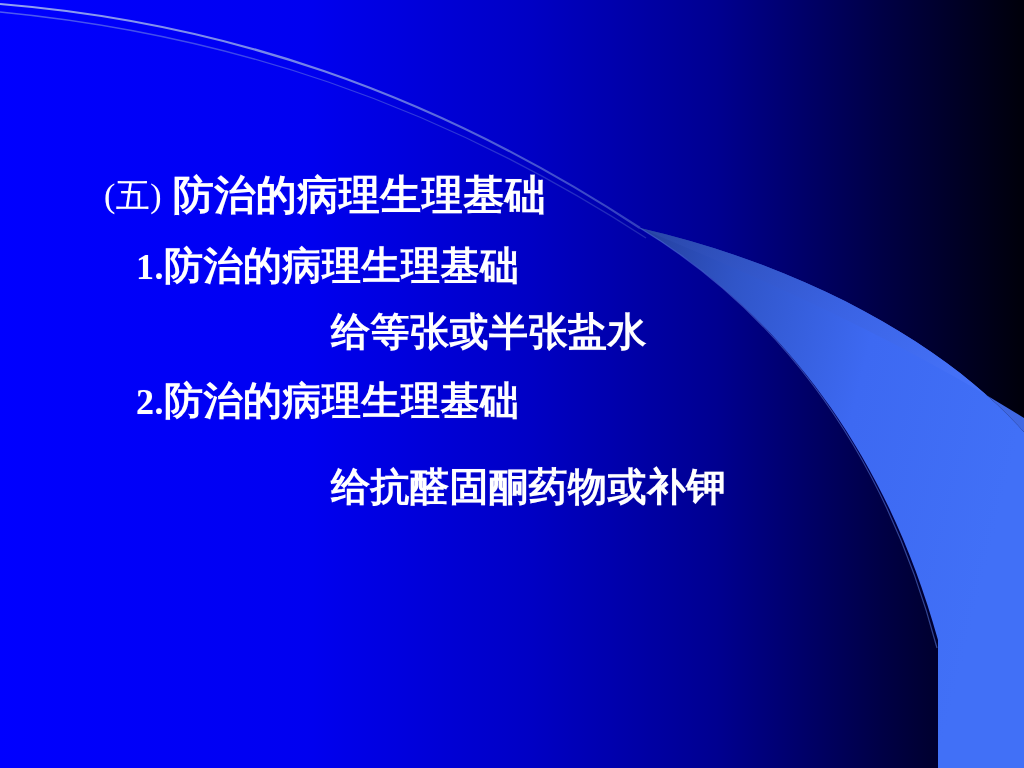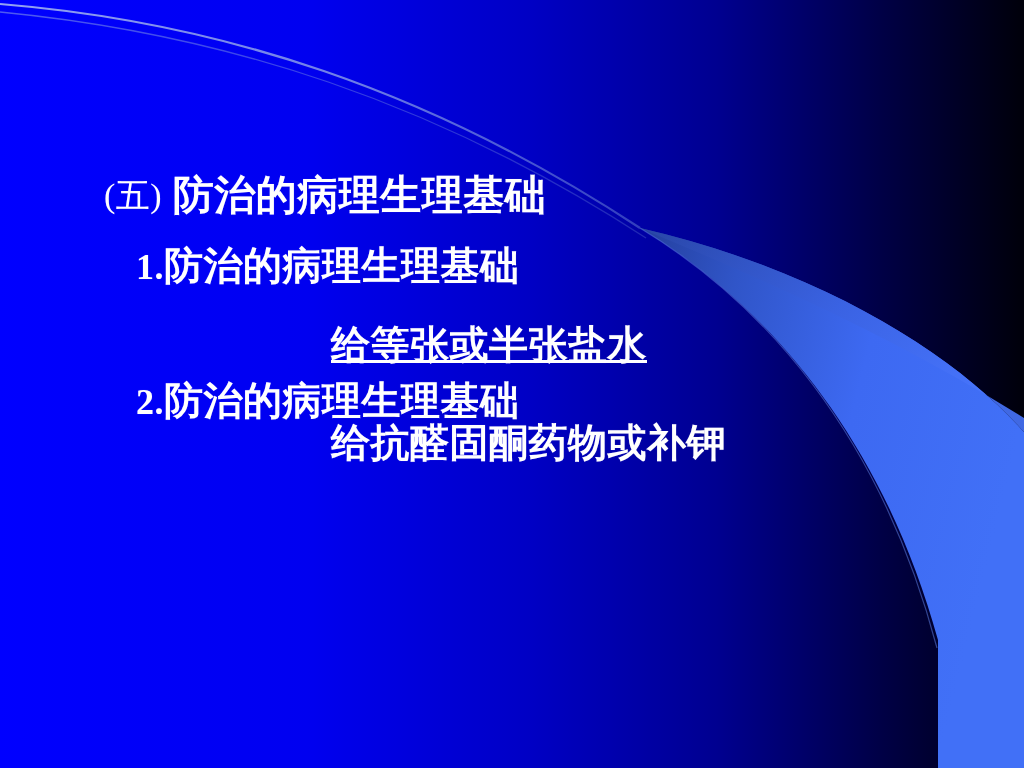--- a/index.html
+++ b/index.html
@@ -57,39 +57,38 @@
     top: 243px;
     font-size: 39px;
     line-height: 45px;
   }
   #line-item1 .num {
     font-size: 36px;
   }
   
   #line-sub1 {
     left: 331px;
-    top: 322px;
+    top: 309px;
     font-size: 39px;
     line-height: 45px;
-    text-decoration: underline;
   }
   
   #line-item2 {
     left: 136px;
     top: 378px;
     font-size: 39px;
     line-height: 45px;
   }
   #line-item2 .num {
     font-size: 36px;
   }
   
   #line-sub2 {
     left: 331px;
-    top: 420px;
+    top: 464px;
     font-size: 39px;
     line-height: 45px;
   }
 </style>
 </head>
 <body>
 
 <div id="slide">
 
   <svg id="bg-svg" viewBox="0 0 1024 768" preserveAspectRatio="none" xmlns="http://www.w3.org/2000/svg">

